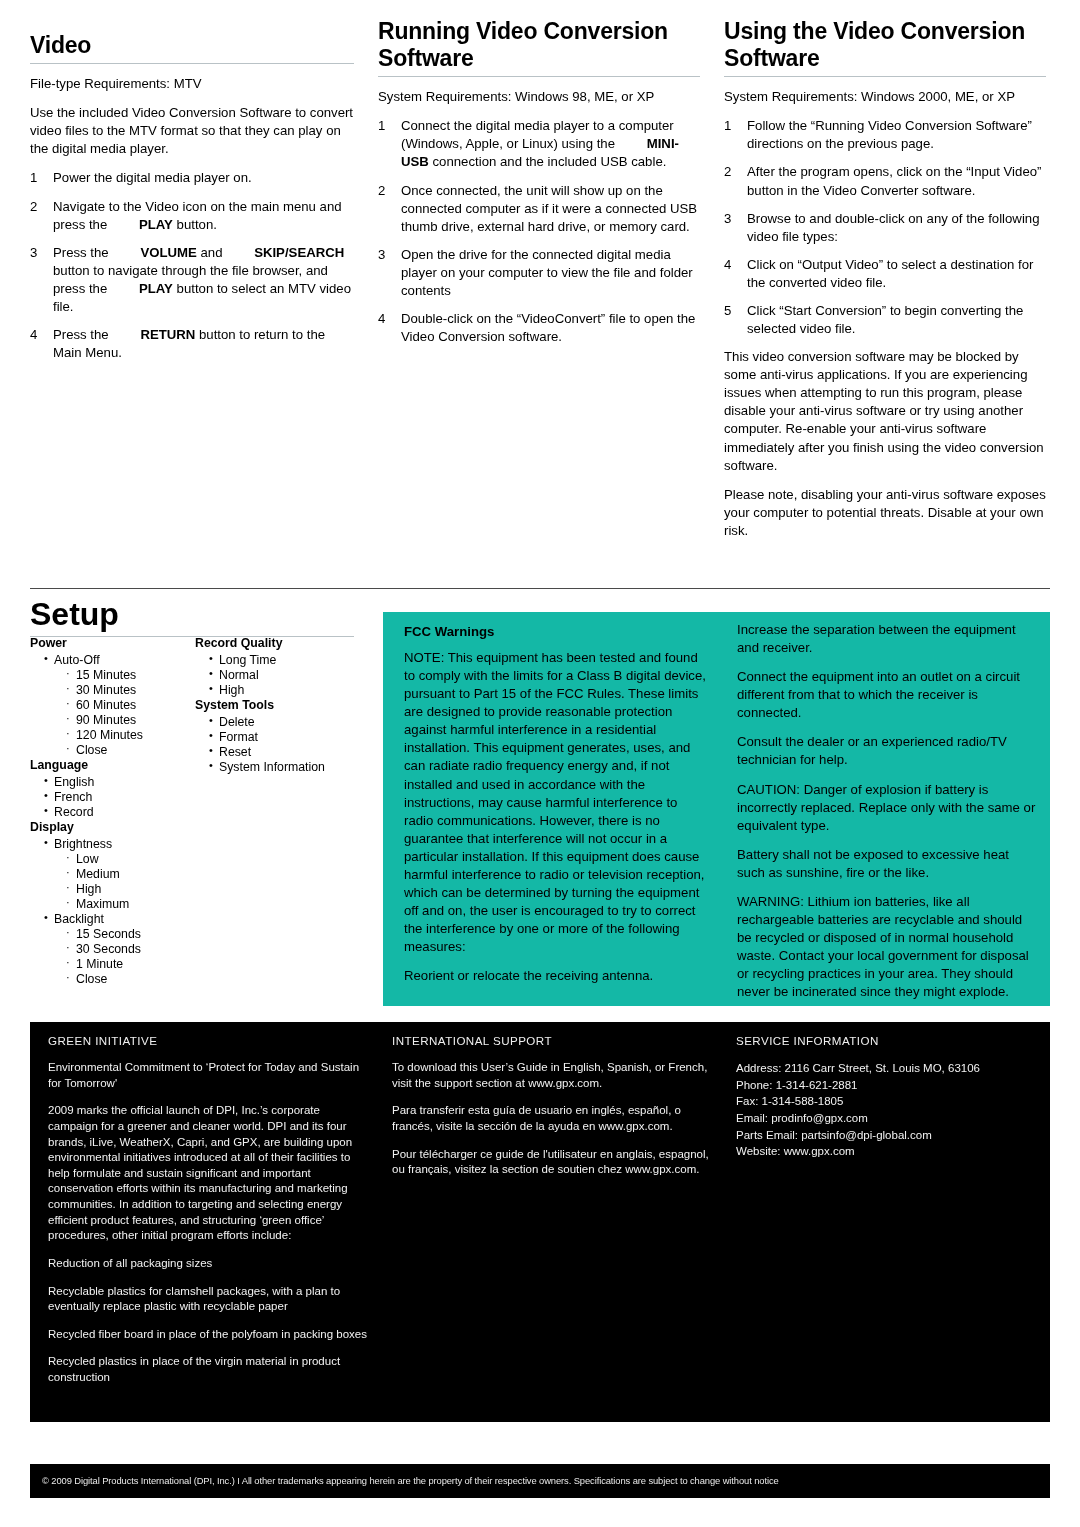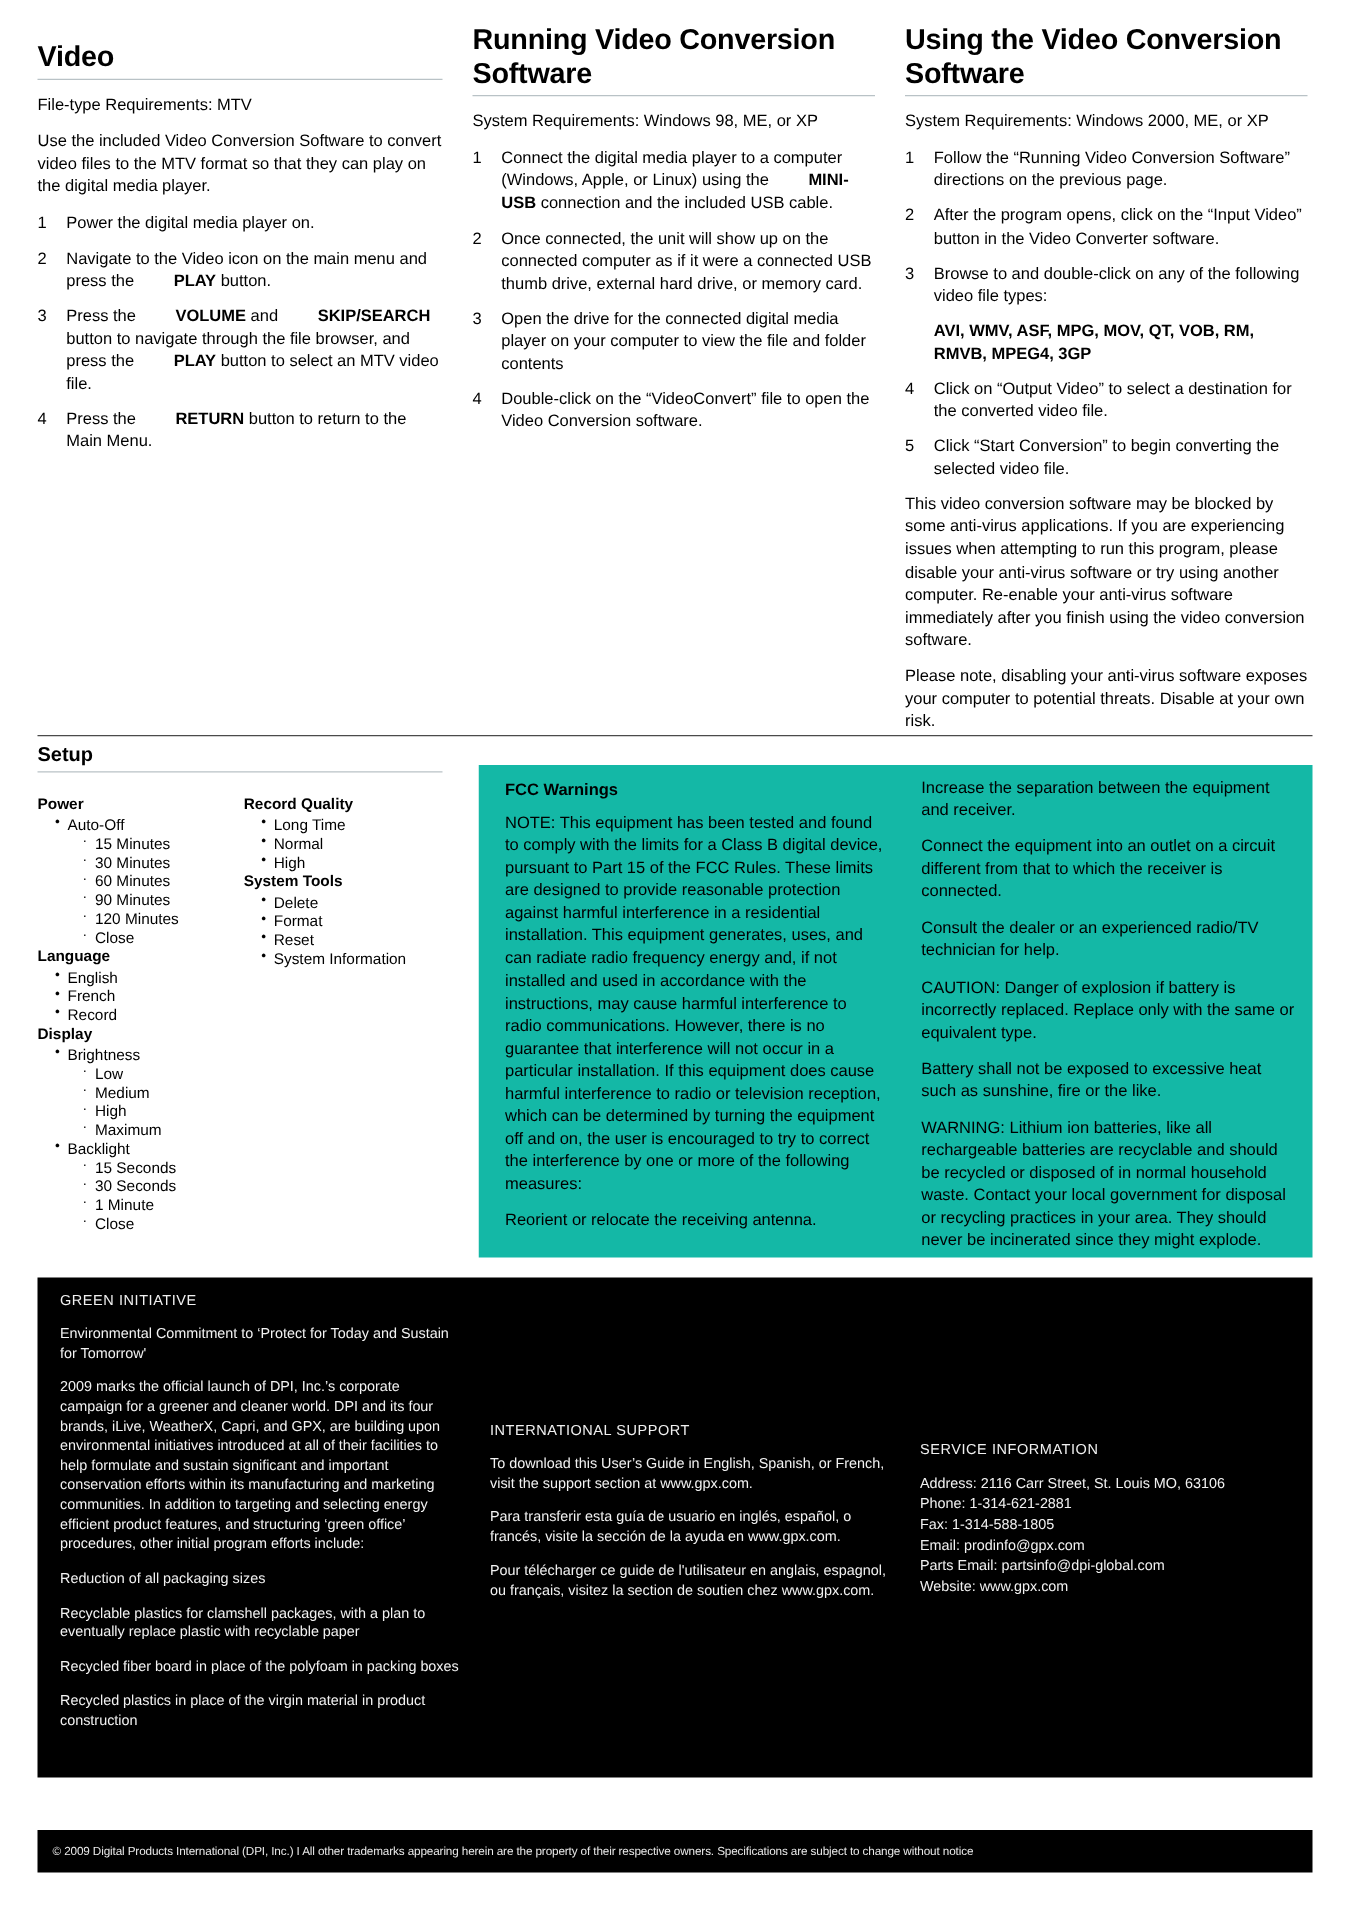--- a/index.html
+++ b/index.html
@@ -92,21 +92,21 @@
   }
 
   
   .setup-head {
     position: absolute;
     left: 30px;
     top: 596px;
     width: 324px;
   }
   .setup-head h1 {
-    font-size: 16px;
+    font-size: 32px;
     font-weight: bold;
     margin: 0 0 3px 0;
   }
 
   
   .setup-lists {
     position: absolute;
     left: 30px;
     top: 636px;
     width: 330px;
@@ -191,21 +191,20 @@
     background: #000000;
     color: #ffffff;
     box-sizing: border-box;
   }
   .black-inner {
     position: absolute;
     left: 12px;
     top: 8px;
     display: flex;
     gap: 12px;
-    align-items: center;
   }
   .bp-col { width: 320px; padding: 0 6px; }
   h3.kicker {
     font-size: 11.6px;
     font-weight: normal;
     letter-spacing: 0.45px;
     margin: 4px 0 13px 0;
     color: #f0f0f0;
   }
   .black-panel p.body {
@@ -275,21 +274,20 @@
 
     <div class="col col-c">
       <h1 class="sec-title">Using the Video Conversion Software</h1>
       <hr class="rule-thin">
       <p class="body">System Requirements:  Windows 2000, ME, or XP</p>
       <ol class="steps">
         <li><span class="num">1</span><span>Follow the “Running Video Conversion Software” directions on the previous page.</span></li>
         <li><span class="num">2</span><span>After the program opens, click on the “Input Video” button in the Video Converter software.</span></li>
         <li><span class="num">3</span><span>Browse to and double-click on any of the following video file types:</span></li>
       </ol>
-      <p class="filetypes">AVI, WMV, ASF, MPG, MOV, QT, VOB, RM, RMVB, MPEG4, 3GP</p>
       <ol class="steps">
         <li><span class="num">4</span><span>Click on “Output Video” to select a destination for the converted video file.</span></li>
         <li><span class="num">5</span><span>Click “Start Conversion” to begin converting the selected video file.</span></li>
       </ol>
       <p class="body">This video conversion software may be blocked by some anti-virus applications. If you are experiencing issues when attempting to run this program, please disable your anti-virus software or try using another computer. Re-enable your anti-virus software immediately after you finish using the video conversion software.</p>
       <p class="body">Please note, disabling your anti-virus software exposes your computer to potential threats. Disable at your own risk.</p>
     </div>
   </div>
 
   <div class="divider-dark"></div>

